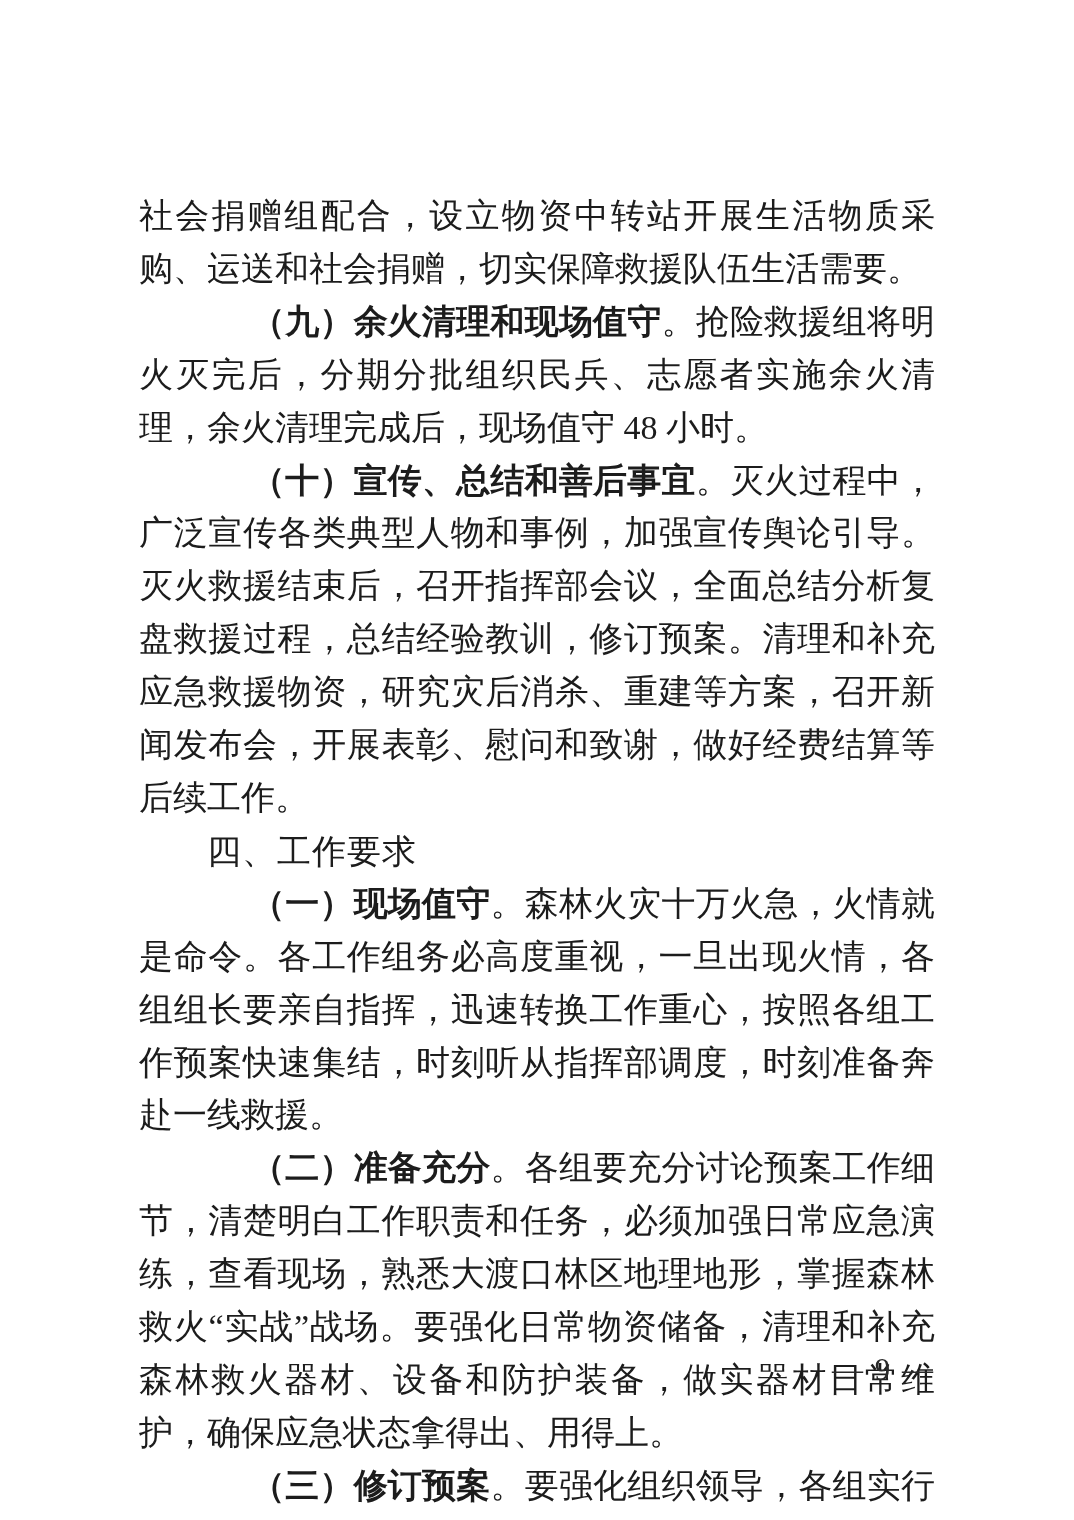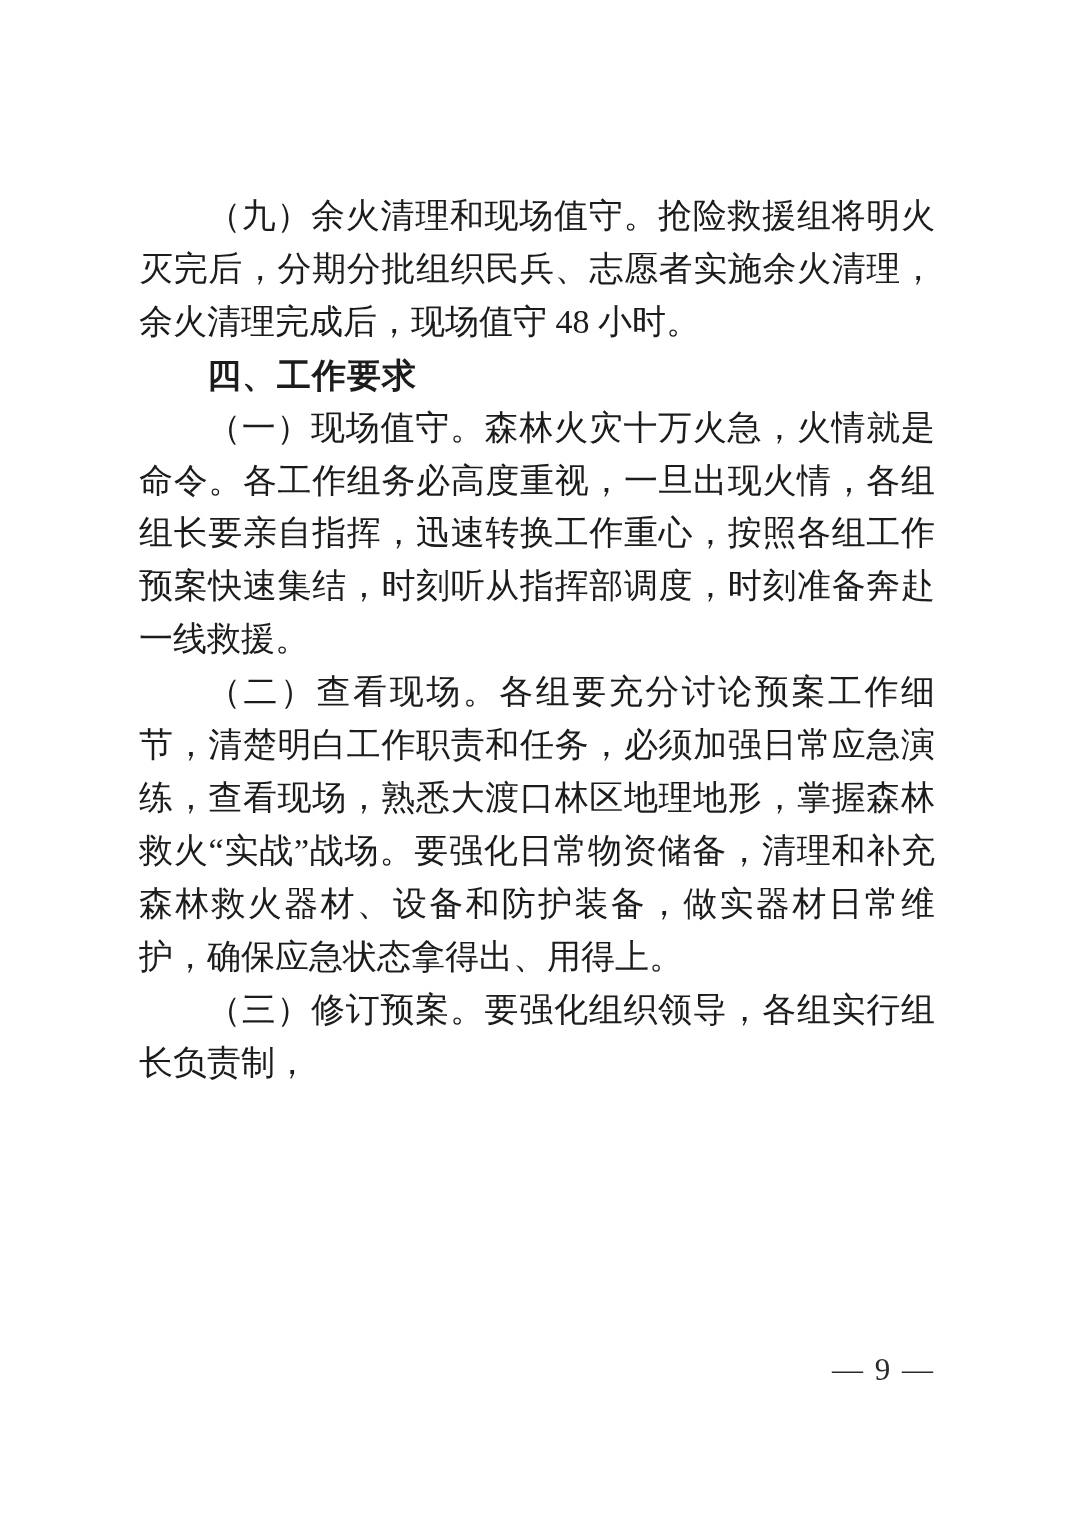--- a/index.html
+++ b/index.html
@@ -31,53 +31,56 @@
     margin: 0;
     padding: 0;
   }
   .para {
     text-indent: 2em;
   }
   .para.continuation {
     text-indent: 0;
   }
   .item-heading {
-    font-weight: 400;
+    font-weight: 700;
+    margin-left: 44px;
   }
   .section-heading {
     font-family: "Liberation Sans", sans-serif;
-    font-weight: 700;
+    font-weight: 400;
     text-indent: 2em;
     letter-spacing: 1px;
   }
   .page-number {
     position: absolute;
     top: 1352px;
     right: 139px;
     font-size: 31px;
     line-height: 36px;
     color: #2a2a2a;
     font-family: "Liberation Serif", serif;
     letter-spacing: 2px;
   }
 </style>
 </head>
 <body>
 
 <div class="page">
   <div class="doc">
 
+    <p class="para continuation">社会捐赠组配合，设立物资中转站开展生活物质采购、运送和社会捐赠，切实保障救援队伍生活需要。</p>
 
     <p class="para"><span class="item-heading">（九）余火清理和现场值守</span><span>。抢险救援组将明火灭完后，分期分批组织民兵、志愿者实施余火清理，余火清理完成后，现场值守 48 小时。</span></p>
 
+    <p class="para"><span class="item-heading">（十）宣传、总结和善后事宜</span><span>。灭火过程中，广泛宣传各类典型人物和事例，加强宣传舆论引导。灭火救援结束后，召开指挥部会议，全面总结分析复盘救援过程，总结经验教训，修订预案。清理和补充应急救援物资，研究灾后消杀、重建等方案，召开新闻发布会，开展表彰、慰问和致谢，做好经费结算等后续工作。</span></p>
 
     <p class="section-heading">四、工作要求</p>
 
     <p class="para"><span class="item-heading">（一）现场值守</span><span>。森林火灾十万火急，火情就是命令。各工作组务必高度重视，一旦出现火情，各组组长要亲自指挥，迅速转换工作重心，按照各组工作预案快速集结，时刻听从指挥部调度，时刻准备奔赴一线救援。</span></p>
 
-    <p class="para"><span class="item-heading">（二）查看现场</span><span>。各组要充分讨论预案工作细节，清楚明白工作职责和任务，必须加强日常应急演练，查看现场，熟悉大渡口林区地理地形，掌握森林救火“实战”战场。要强化日常物资储备，清理和补充森林救火器材、设备和防护装备，做实器材日常维护，确保应急状态拿得出、用得上。</span></p>
+    <p class="para"><span class="item-heading">（二）准备充分</span><span>。各组要充分讨论预案工作细节，清楚明白工作职责和任务，必须加强日常应急演练，查看现场，熟悉大渡口林区地理地形，掌握森林救火“实战”战场。要强化日常物资储备，清理和补充森林救火器材、设备和防护装备，做实器材日常维护，确保应急状态拿得出、用得上。</span></p>
 
     <p class="para"><span class="item-heading">（三）修订预案</span><span>。要强化组织领导，各组实行组长负责制，</span></p>
 
   </div>
 
   <div class="page-number">— 9 —</div>
 </div>
 
 </body></html>

